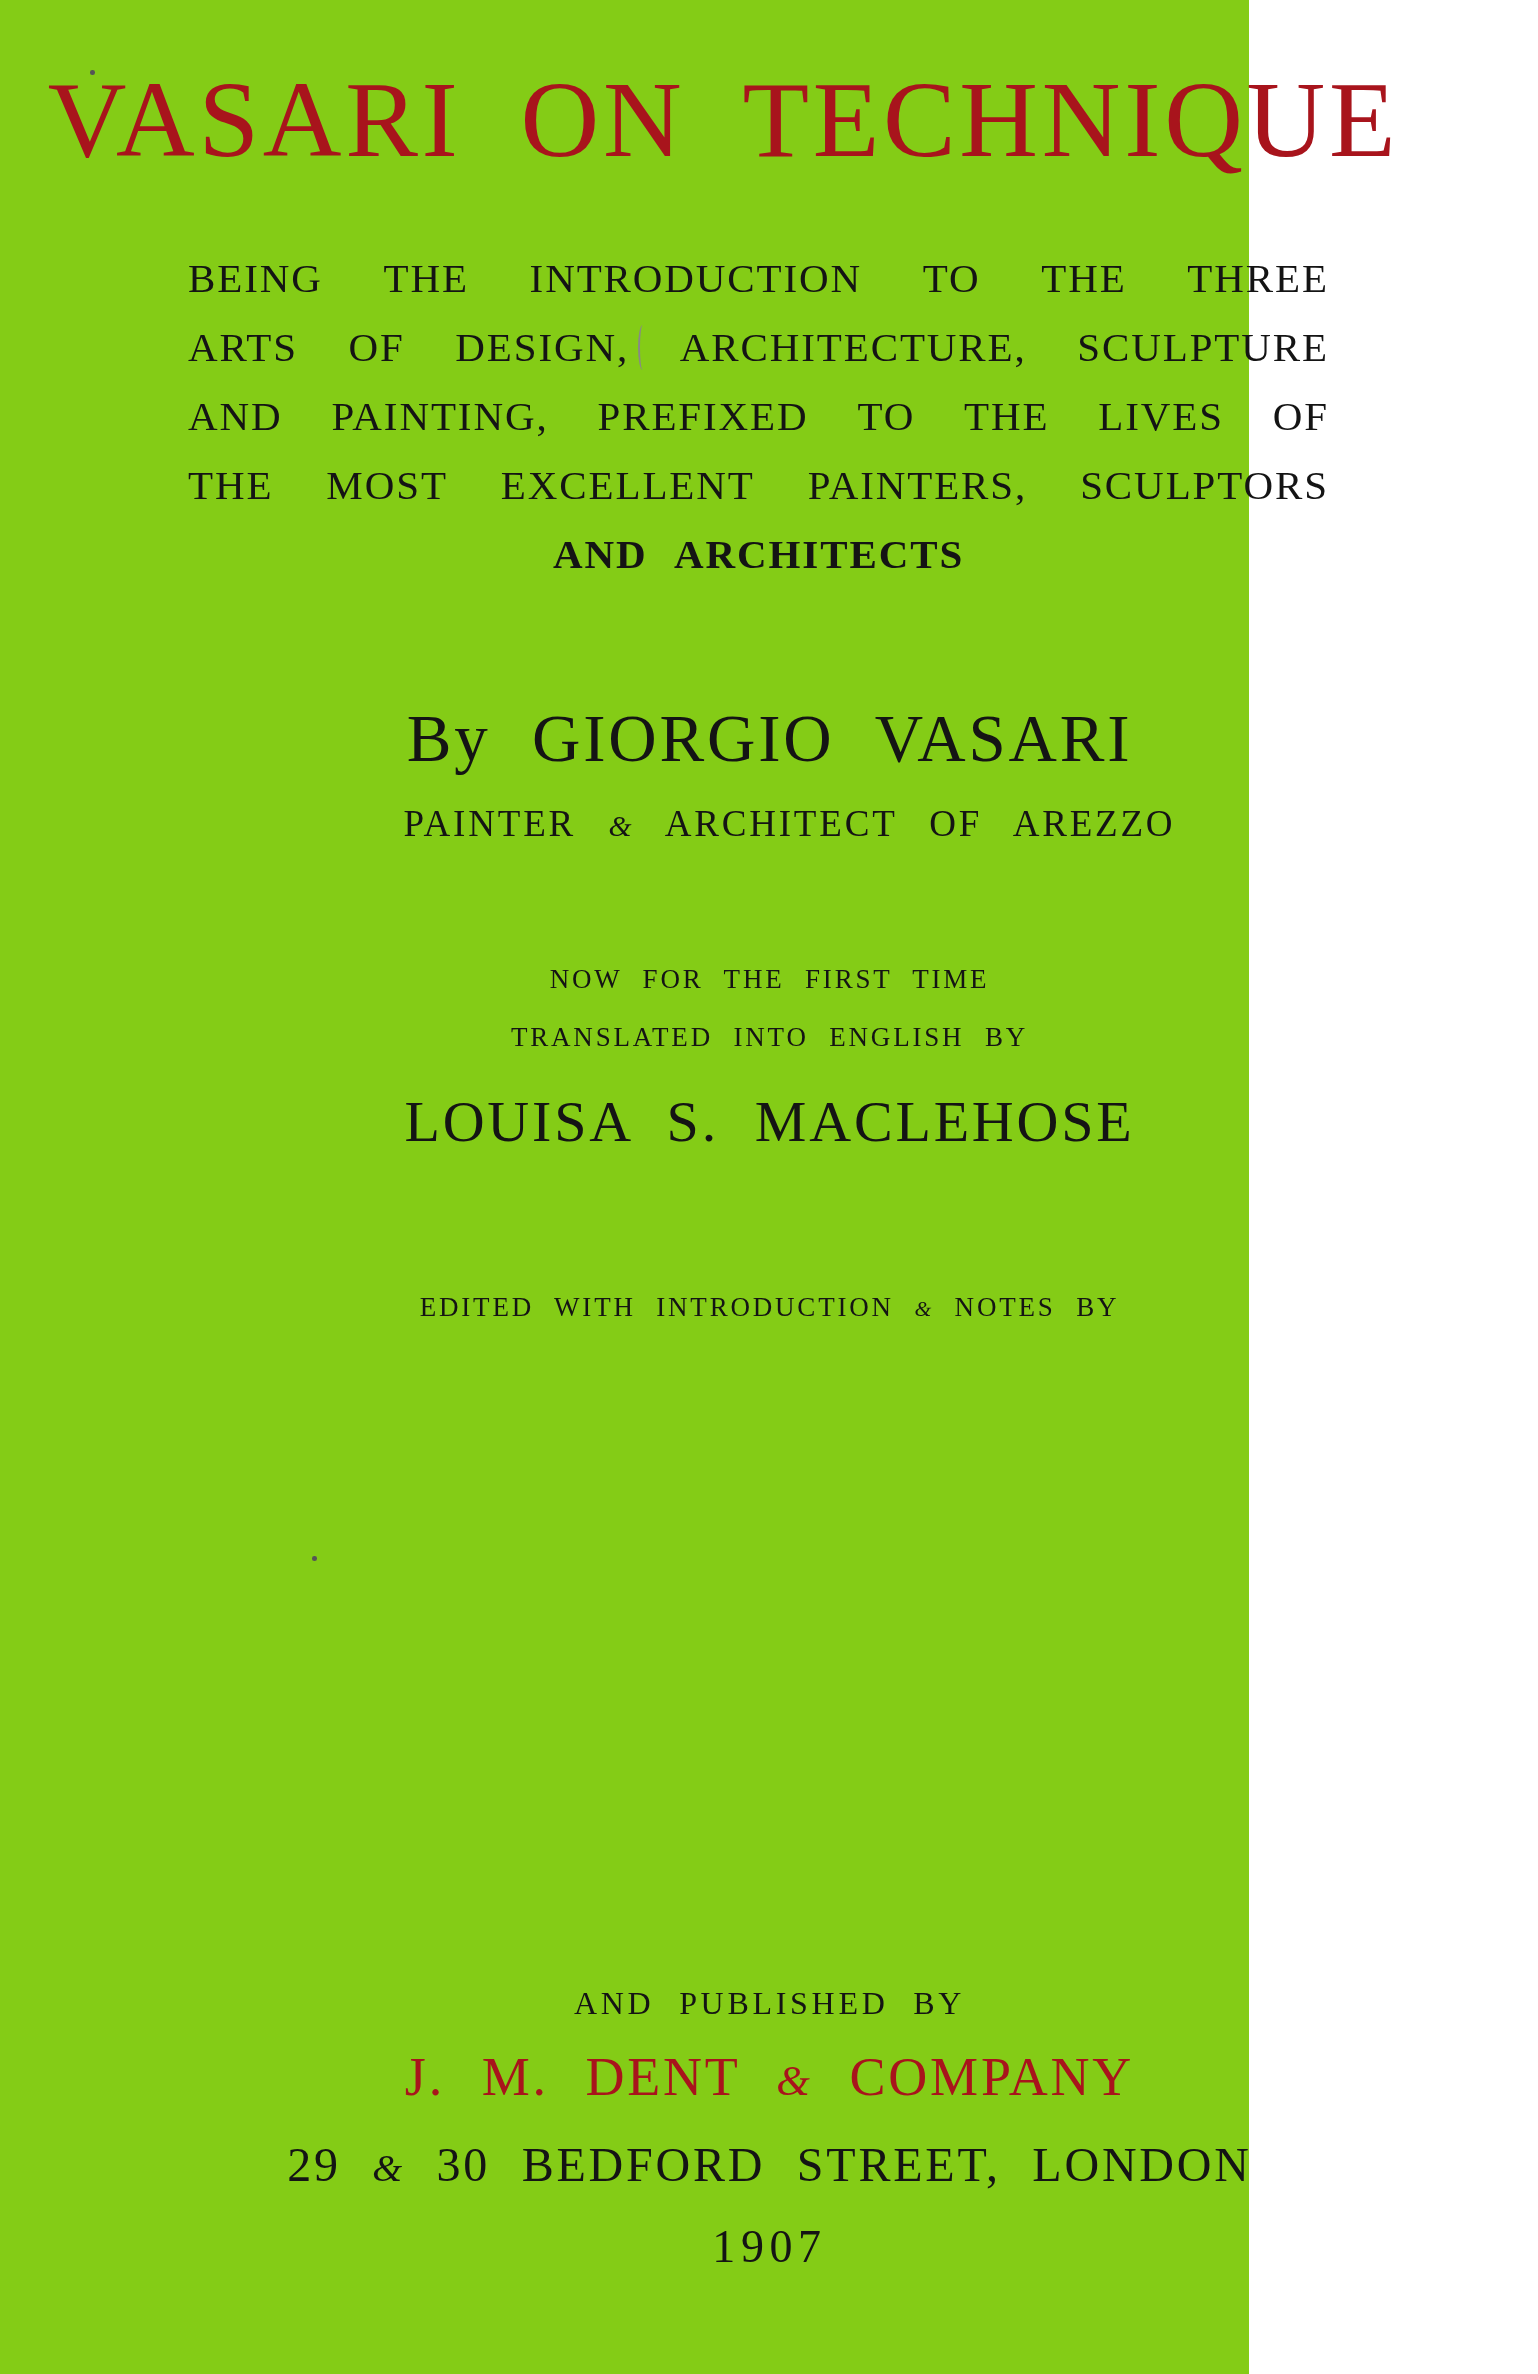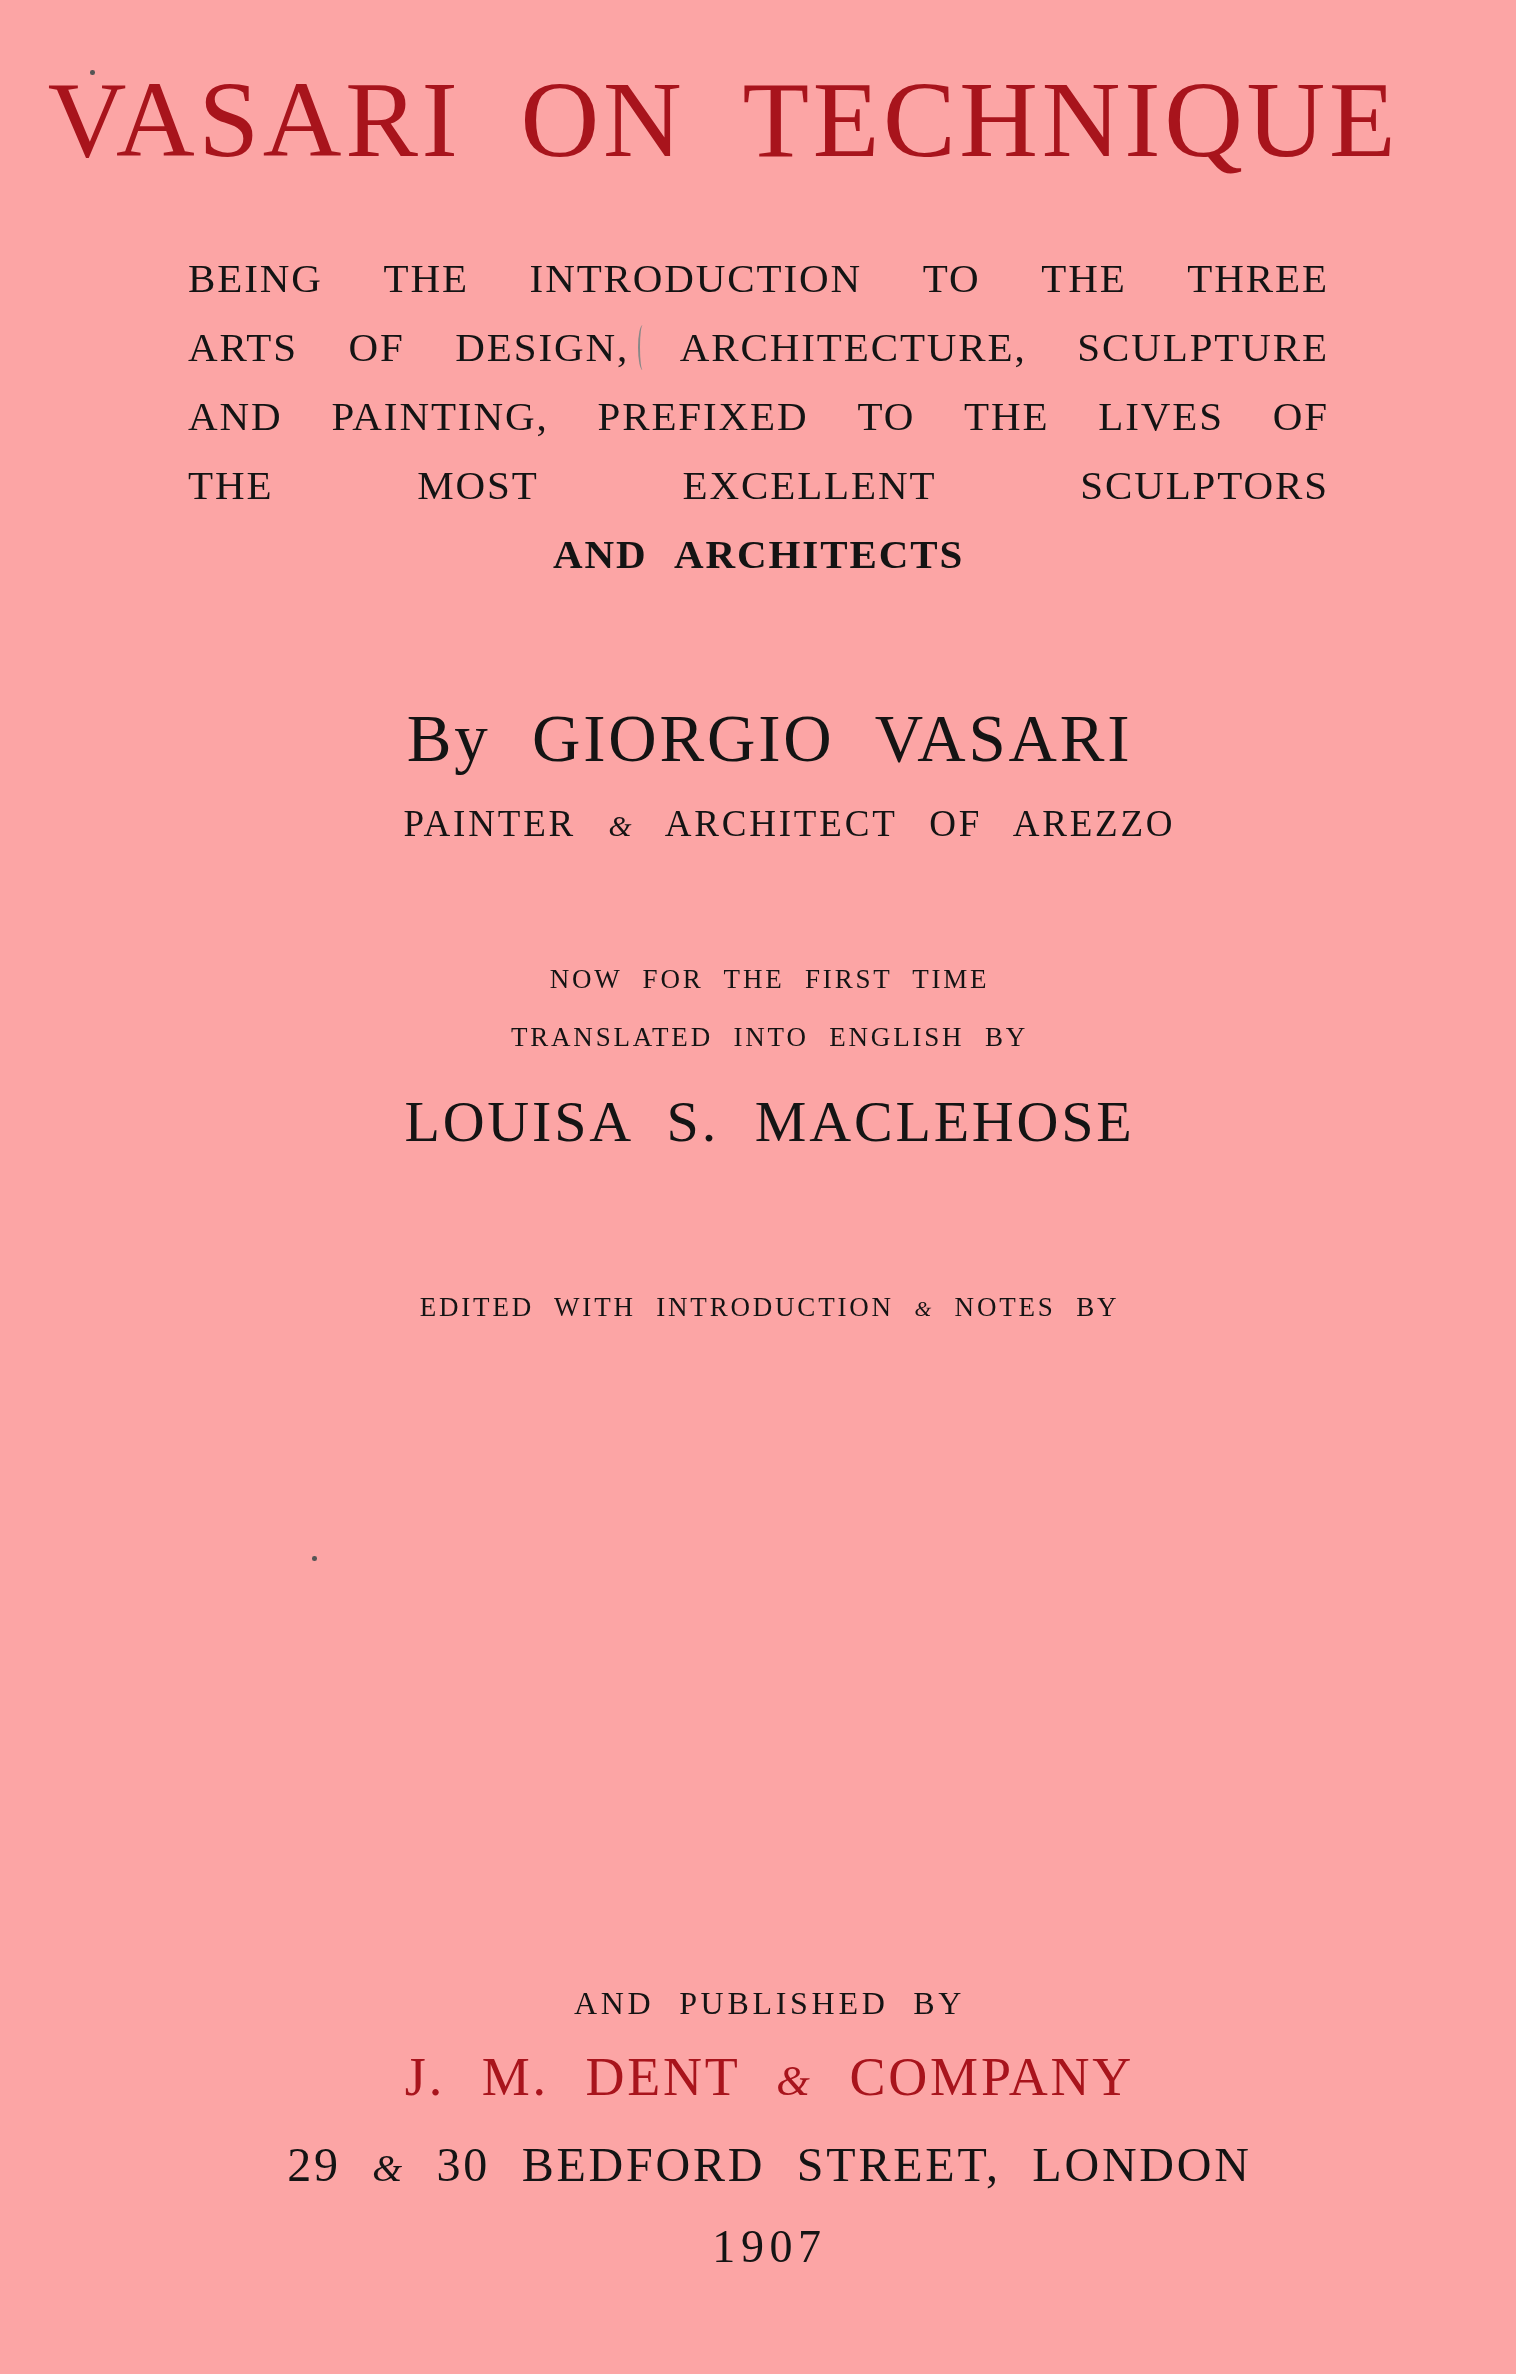--- a/index.html
+++ b/index.html
@@ -11,22 +11,22 @@
     width: 1539px;
     height: 2375px;
     position: relative;
     overflow: hidden;
     font-family: "Liberation Serif", "DejaVu Serif", serif;
     color: #141414;
   }
   .page {
     position: absolute;
     left: 0; top: 0;
-    width: 1516px; height: 2375px;
-    background: #fca5a5;
+    width: 1249px; height: 2375px;
+    background: #84cc16;
   }
   .line {
     position: absolute;
     left: 0;
     width: 1539px;
     text-align: center;
     white-space: nowrap;
     line-height: 1;
   }
   .red { color: #a8141c; }
@@ -157,20 +157,21 @@
       <span>PREFIXED</span>
       <span>TO</span>
       <span>THE</span>
       <span>LIVES</span>
       <span>OF</span>
     </div>
     <div class="row">
       <span>THE</span>
       <span>MOST</span>
       <span>EXCELLENT</span>
+      <span>PAINTERS,</span>
       <span>SCULPTORS</span>
     </div>
     <div class="row center">
       <span>AND ARCHITECTS</span>
     </div>
   </div>
 
   <div class="line author">By GIORGIO VASARI</div>
 
   <div class="line author-role">

